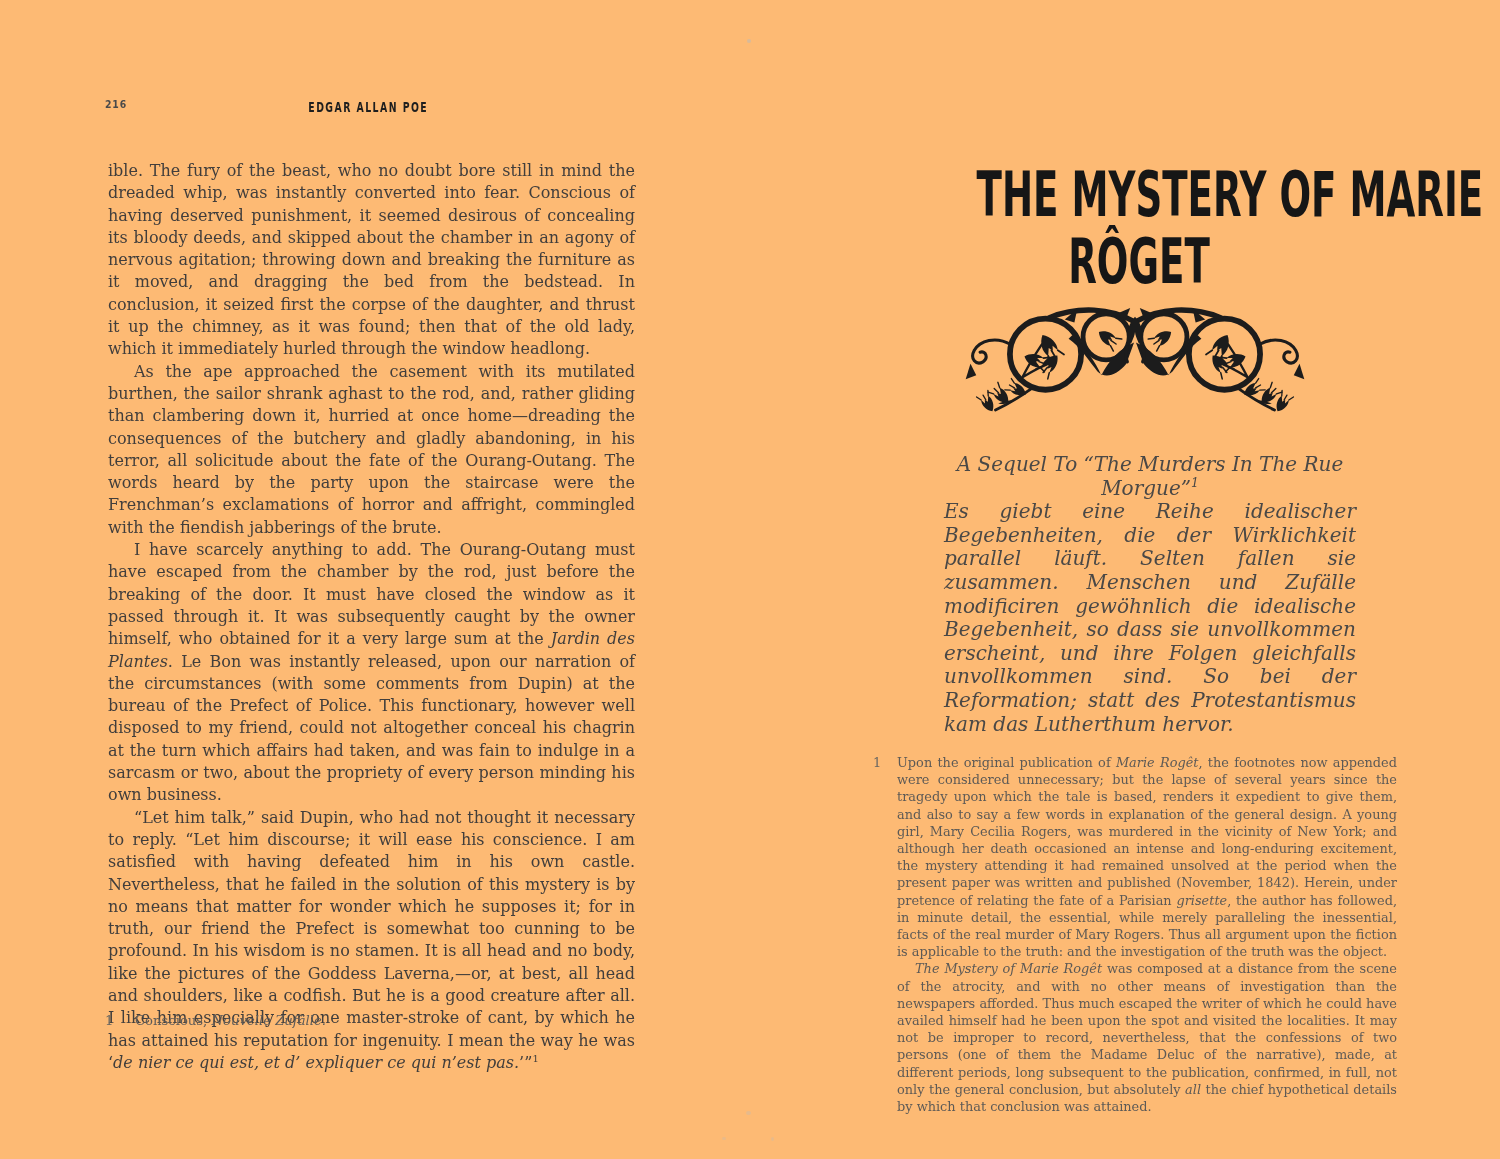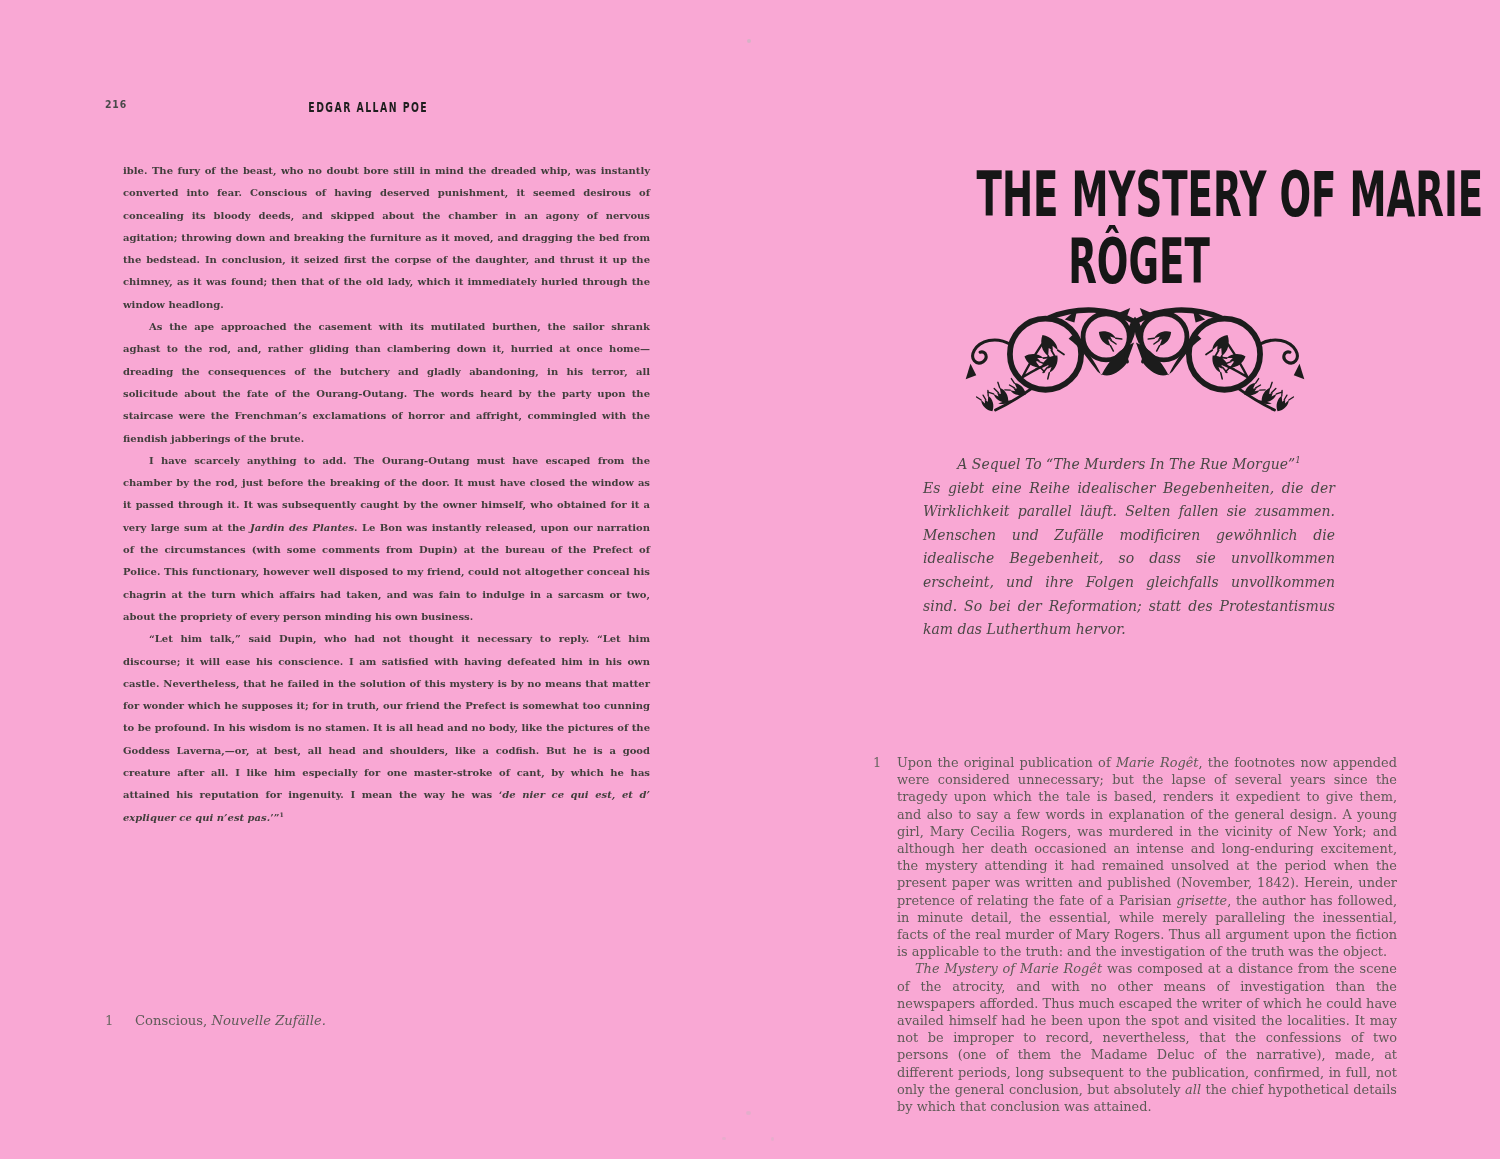--- a/index.html
+++ b/index.html
@@ -1,57 +1,56 @@
 <!DOCTYPE html>
 <html><head>
 <meta charset="utf-8">
 <style>
   html,body{margin:0;padding:0;background:#e8e8e8;}
   .sheet{
-    position:relative; width:1500px; height:1159px; background:#f9a8d4;
+    position:relative; width:1500px; height:1159px; background:#fdba74;
     overflow:hidden; font-family:"DejaVu Serif", serif; margin:0 auto;
   }
   
   .left-page{position:absolute; left:105px; top:98px; width:527px; height:990px;}
   .folio{
     position:absolute; left:0; top:0; font-family:"DejaVu Sans", sans-serif;
     font-weight:bold; font-size:11px; letter-spacing:1px; color:#4a4a4a;
     transform:scaleX(0.85); transform-origin:left top;
   }
   .running-header{position:absolute; left:0; top:-2px; width:100%; text-align:center;}
   .running-header span{
     display:inline-block; font-family:"DejaVu Sans", sans-serif; font-weight:bold;
     font-size:13px; letter-spacing:2px; color:#1e1e1e;
     transform:scaleX(0.72) scaleY(1.05); transform-origin:center top; white-space:nowrap;
   }
   .body-text{
-    position:absolute; top:62px; left:18px; width:527px;
-    font-size:10px; line-height:22.3px; color:#413e3c;
+    position:absolute; top:62px; left:3px; width:527px;
+    font-size:16px; line-height:22.3px; color:#413e3c;
     text-align:justify;
-    font-weight:bold;
   }
   .body-text p{margin:0;}
   .body-text p.ind{text-indent:26px;}
   .footnote-left{
     position:absolute; top:915px; left:0; width:527px;
     font-size:13.2px; color:#5e5b58;
   }
   .footnote-left .fn-marker{display:inline-block; width:30px; color:#6a6762;}
   
   .right-page{position:absolute; left:873px; top:150px; width:524px; height:960px;}
   .title{position:absolute; top:6px; left:0; width:100%; margin:4px; text-align:center; color:#161616;}
   .title .tl{
     display:block; font-family:"DejaVu Sans", sans-serif; font-weight:bold;
     font-size:60px; line-height:67px; letter-spacing:0px; white-space:nowrap;
     transform:scaleX(0.62) scaleY(1.03); transform-origin:center top;
   }
   .ornament{position:absolute; top:152px; left:0; width:100%; text-align:center;}
   .epigraph{
-    position:absolute; top:303px; left:50px; width:412px;
-    font-style:italic; font-size:14px; line-height:23.6px; color:#4a4846;
+    position:absolute; top:303px; left:71px; width:412px;
+    font-style:italic; font-size:20px; line-height:23.6px; color:#4a4846;
   }
   .epigraph p{margin:0;}
   .epigraph .attr{text-align:center;}
   .epigraph .german{text-align:justify;}
   .epigraph .english{text-align:justify; margin-top:23px;}
   .footnote-right{
     position:absolute; top:604px; left:0; width:524px;
     display:grid; grid-template-columns:24px 1fr;
     font-size:12.9px; line-height:17.2px; color:#5d5a56; text-align:justify;
   }

